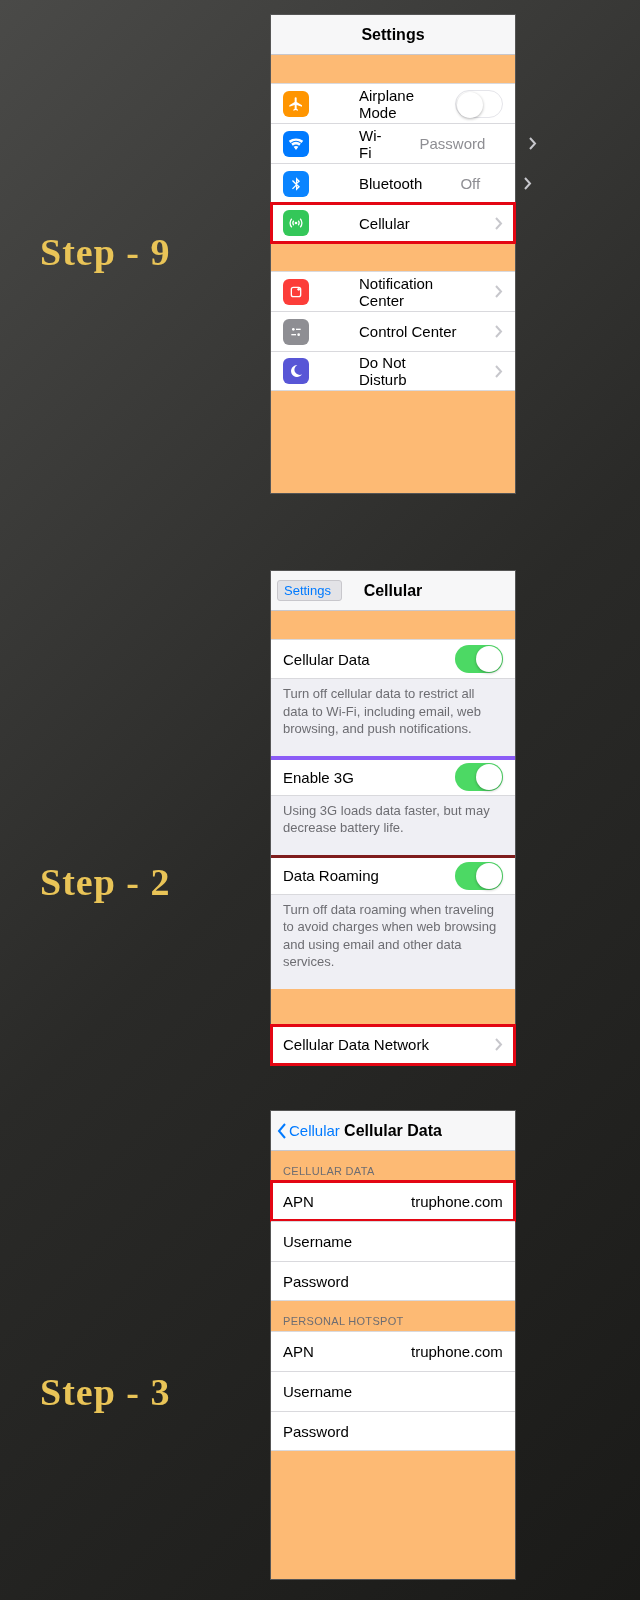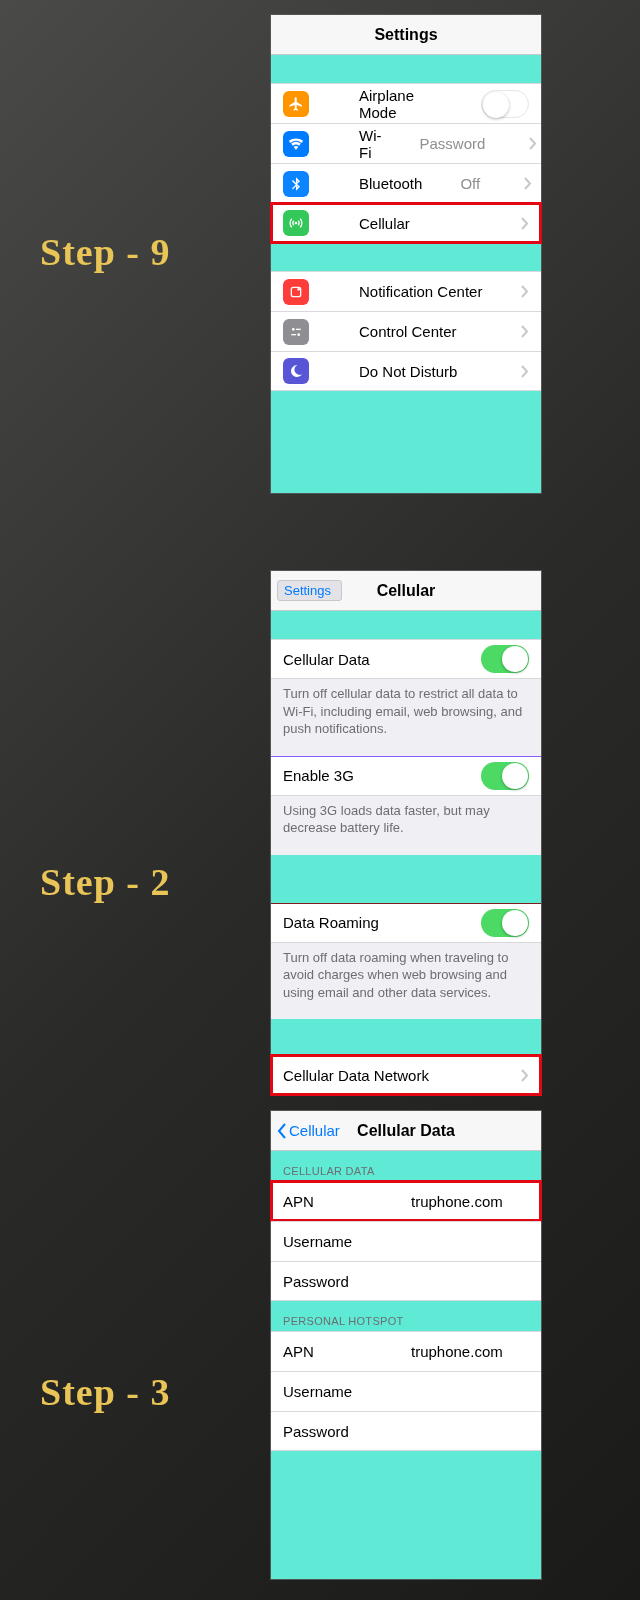--- a/index.html
+++ b/index.html
@@ -13,22 +13,22 @@
   .step-label {
     position: absolute;
     color: #e9c457;
     font-family: Georgia, "Times New Roman", serif;
     font-weight: bold;
     font-size: 38px;
     letter-spacing: 1px;
   }
   .phone {
     position: absolute;
-    width: 272px;
-    background: #5eead4;
+    width: 246px;
+    background: #fdba74;
     border: 1px solid #555;
     font-size: 14px;
     color: #000;
   }
   
   .nav-bar {
     height: 40px;
     background: #f7f7f8;
     border-bottom: 1px solid #c8c7cc;
     display: flex;
@@ -247,29 +247,29 @@
   <div class="group-spacer"></div>
 
   <div class="row last">
     <span class="label">Cellular Data</span>
     <span class="toggle on">
         <span class="knob"></span>
       </span>
   </div>
   <div class="desc">Turn off cellular data to restrict all data to Wi-Fi, including email, web browsing, and push notifications.</div>
 
-  <div class="row last" style="border-top:1px solid #8b5cf6;">
+  <div class="row last" style="border-top:4px solid #8b5cf6;">
     <span class="label">Enable 3G</span>
     <span class="toggle on">
         <span class="knob"></span>
       </span>
   </div>
   <div class="desc">Using 3G loads data faster, but may decrease battery life.</div>
 
-  <div class="row last" style="border-top:1px solid #7f1d1d;margin-top:48px;">
+  <div class="row last" style="border-top:3px solid #7f1d1d;">
     <span class="label">Data Roaming</span>
     <span class="toggle on">
         <span class="knob"></span>
       </span>
   </div>
   <div class="desc">Turn off data roaming when traveling to avoid charges when web browsing and using email and other data services.</div>
 
   <div style="height:36px;"></div>
 
   <div class="row last highlight">

